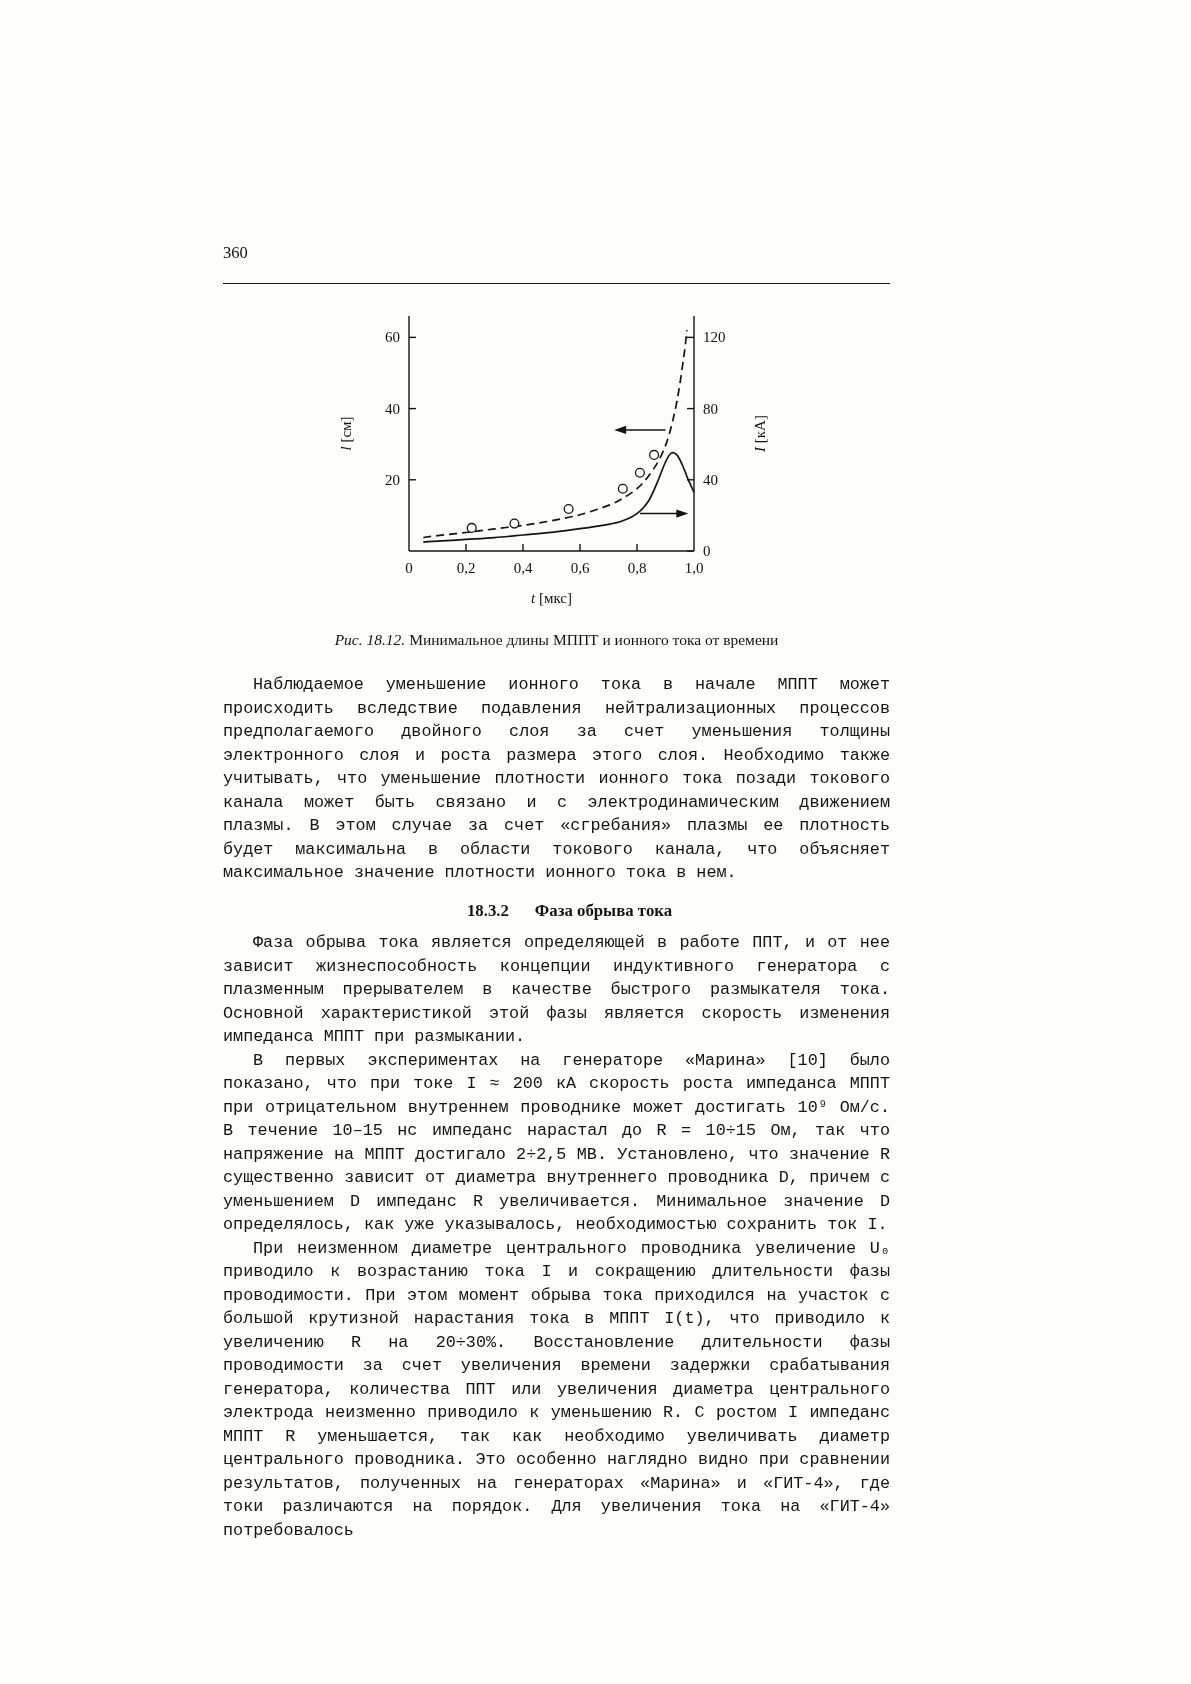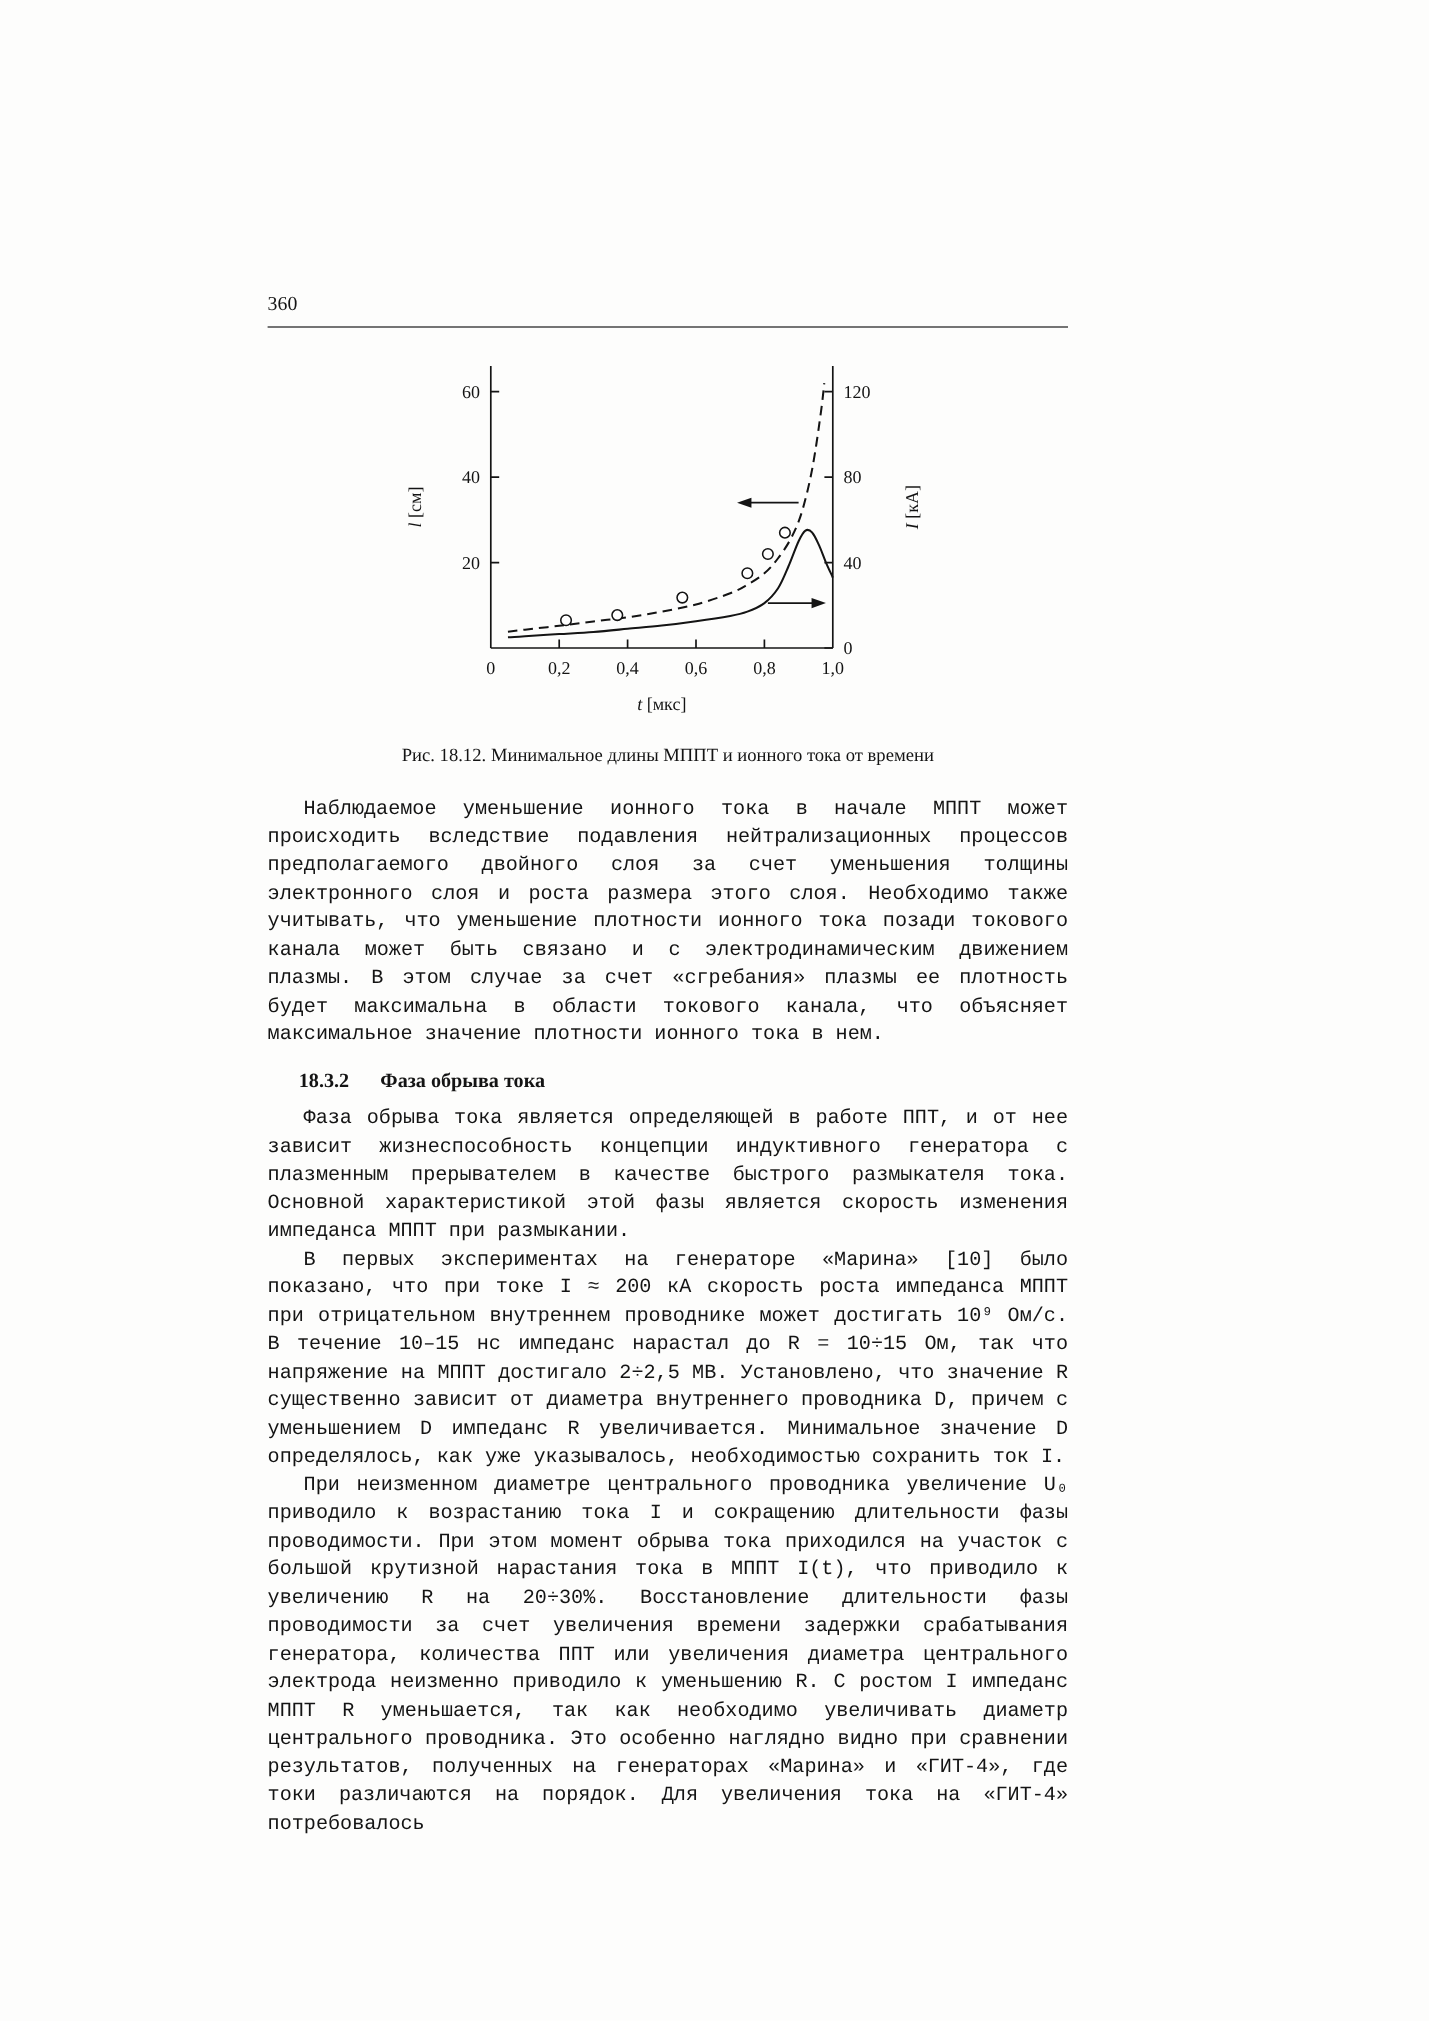--- a/index.html
+++ b/index.html
@@ -15,44 +15,44 @@
   .content {
     position: absolute;
     left: 223px; top: 243px;
     width: 667px;
   }
   .running-head {
     display: flex;
     align-items: baseline;
     gap: 18px;
     font-size: 16.5px;
-    padding-bottom: 9px;
+    padding-bottom: 20px;
     border-bottom: 1.6px solid #1c1c1c;
   }
   .running-head .rh-title { font-style: italic; }
   .figure { margin-top: 22px; text-align: center; }
   .chart-wrap { display: inline-block; }
   .caption {
     font-size: 15.5px;
     margin-top: 9px;
     text-align: center;
   }
-  .caption .cap-label { margin-right: 4px; }
+  .caption .cap-label { font-style: italic; margin-right: 4px; }
   .body-text {
     margin-top: 24px;
     font-size: 16.8px;
     line-height: 23.5px;
     text-align: justify;
   }
   .body-text p { text-indent: 30px; font-family: Liberation Mono, monospace; }
   h3.section {
     font-size: 16.8px;
     font-weight: bold;
     margin: 14px 0 9px 26px;
-    text-align: left;
+    text-align: center;
   }
   h3.section .sec-num { margin-right: 26px; }
 </style>
 </head>
 <body>
 
 <div class="page">
   <div class="content">
 
     <header class="running-head">

